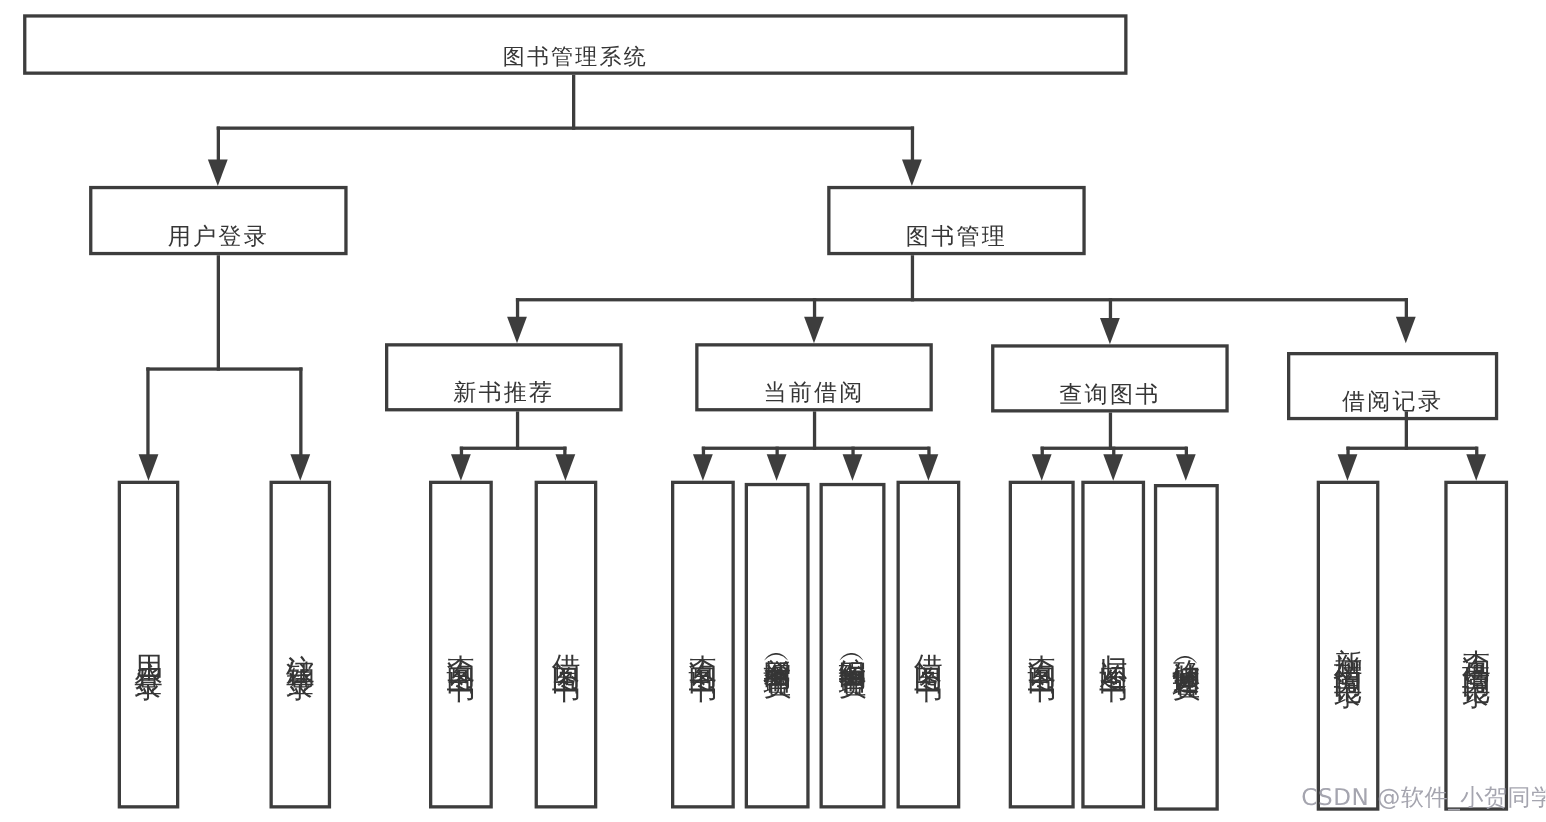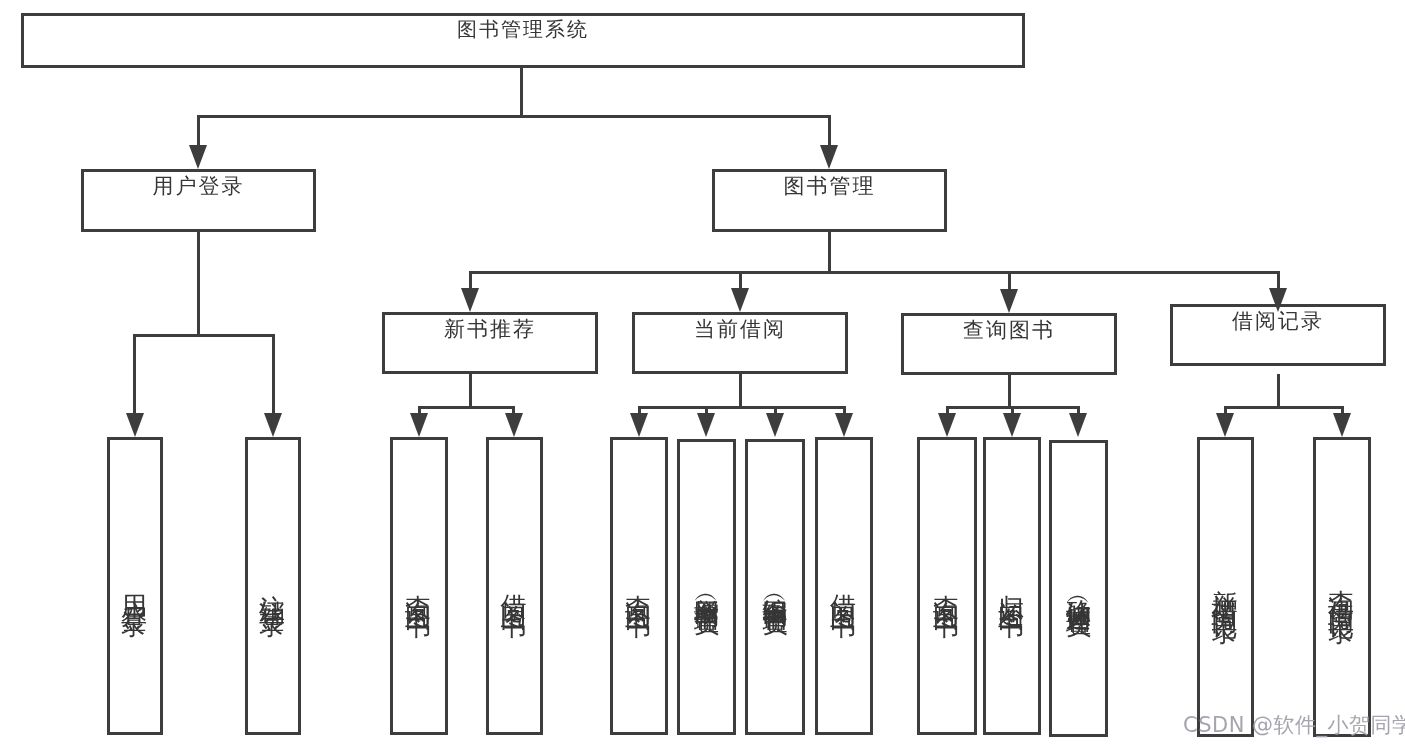--- a/index.html
+++ b/index.html
@@ -10,21 +10,21 @@
     --background:#ffffff;
   }
   html,body{margin:0;padding:0;background:var(--background);}
   body{font-family:"DejaVu Sans","Liberation Sans",sans-serif;}
   .canvas{
     position:relative;width:1405px;height:747px;background:var(--background);
     overflow:hidden;
   }
   .box{
     position:absolute;box-sizing:border-box;border:3px solid var(--line);
-    background:#fff;display:flex;align-items:flex-start;justify-content:center;
+    background:#fff;display:flex;align-items:flex-end;justify-content:center;
     font-size:21px;letter-spacing:2px;color:var(--text);
   }
   .root-box{font-size:20px;}
   .leafbox{
     position:absolute;box-sizing:border-box;border:3px solid var(--line);
     background:#fff;display:flex;align-items:center;justify-content:center;
     writing-mode:vertical-rl;text-orientation:mixed;
     font-size:26px;letter-spacing:6px;color:var(--text);
   }
   .leafbox.long{font-size:25px;letter-spacing:2px;}
@@ -46,37 +46,37 @@
 <div class="canvas">
 
   <div class="box root-box" style="left:21px;top:13px;width:1004px;height:55px">
     <span>图书管理系统</span>
   </div>
 
   <div class="box" style="left:81px;top:169px;width:235px;height:63px">
     <span>用户登录</span>
   </div>
 
-  <div class="box" style="left:712px;top:169px;width:235px;height:63px">
+  <div class="box" style="left:752px;top:169px;width:235px;height:63px">
     <span>图书管理</span>
   </div>
 
-  <div class="box" style="left:382px;top:312px;width:216px;height:62px">
+  <div class="box" style="left:350px;top:312px;width:216px;height:62px">
     <span>新书推荐</span>
   </div>
 
   <div class="box" style="left:632px;top:312px;width:216px;height:62px">
     <span>当前借阅</span>
   </div>
 
   <div class="box" style="left:901px;top:313px;width:216px;height:62px">
     <span>查询图书</span>
   </div>
 
-  <div class="box" style="left:1170px;top:304px;width:216px;height:62px">
+  <div class="box" style="left:1170px;top:320px;width:192px;height:62px">
     <span>借阅记录</span>
   </div>
 
   <div class="leafbox" style="left:107px;top:437px;width:56px;height:298px">
     <span>用户登录</span>
   </div>
   <div class="leafbox" style="left:245px;top:437px;width:56px;height:298px">
     <span>注销登录</span>
   </div>
 

